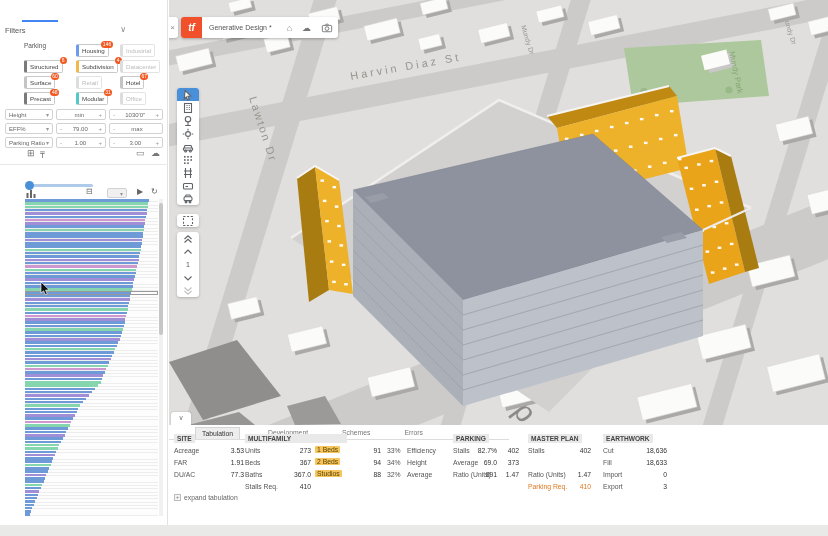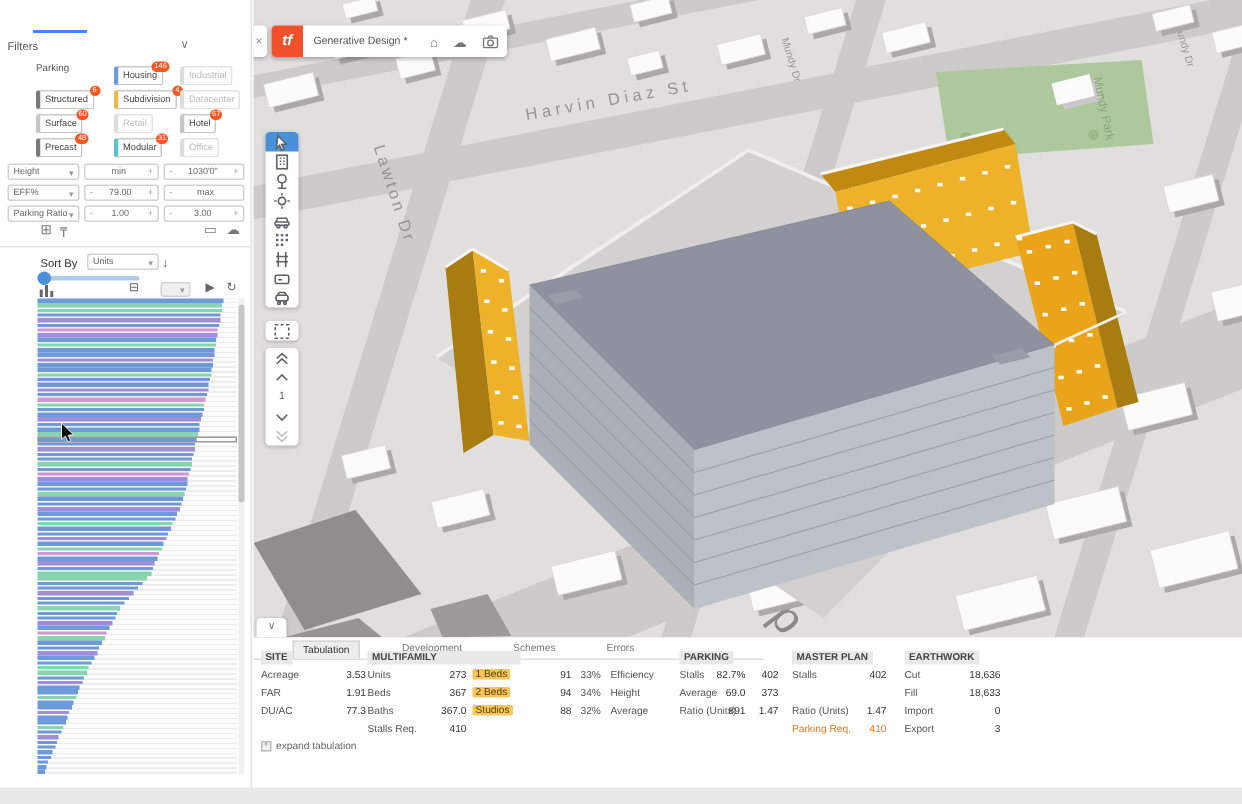--- a/index.html
+++ b/index.html
@@ -169,28 +169,20 @@
       </div>
 
     <div class="tool-row">
       <span class="tool-ic" style="left:27px">⊞</span>
       <span class="tool-ic" style="left:40px">₸</span>
       <span class="tool-ic" style="left:136px">▭</span>
       <span class="tool-ic" style="left:151px">☁</span>
     </div>
     <div class="divider"></div>
 
-    <div class="sort-row">
-      <span class="sort-lbl">Sort By</span>
-      <span class="rbox sel sort-sel">
-        <span>Units</span>
-        <span class="mini">▾</span>
-      </span>
-      <span class="sort-dl">↓</span>
-    </div>
 
     <div class="slider-track">
       <div class="slider-thumb"></div>
     </div>
 
     <div class="chart-controls">
       <svg class="cc" style="left:26px;top:1px" width="11" height="10" viewBox="0 0 11 10">
         <rect x="0.5" y="5" width="2" height="5" fill="#666"></rect>
           <rect x="4" y="2" width="2" height="8" fill="#666"></rect>
           <rect x="7.5" y="6" width="2" height="4" fill="#666"></rect>

